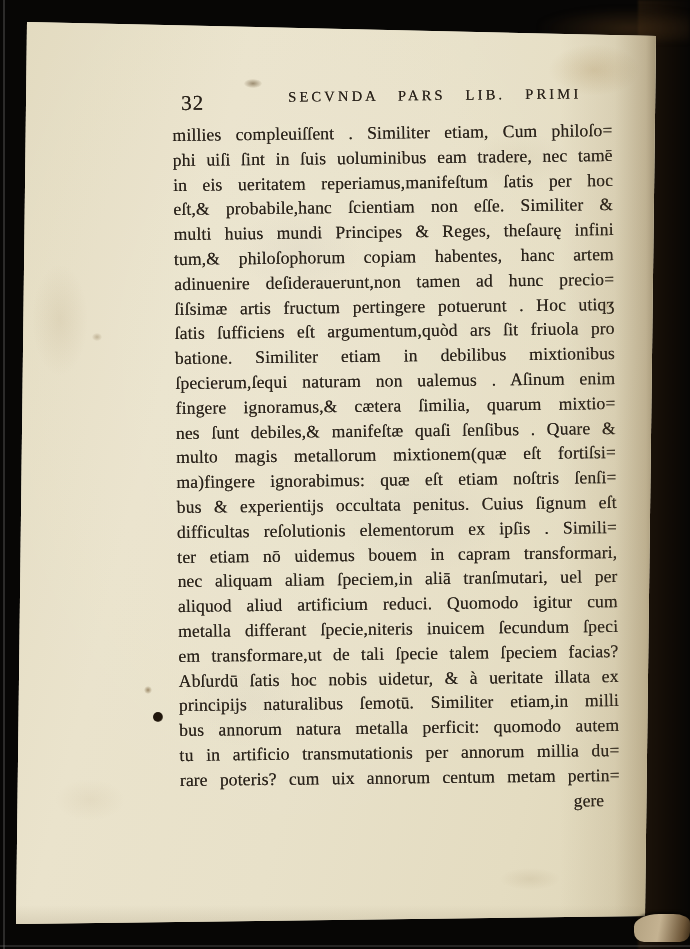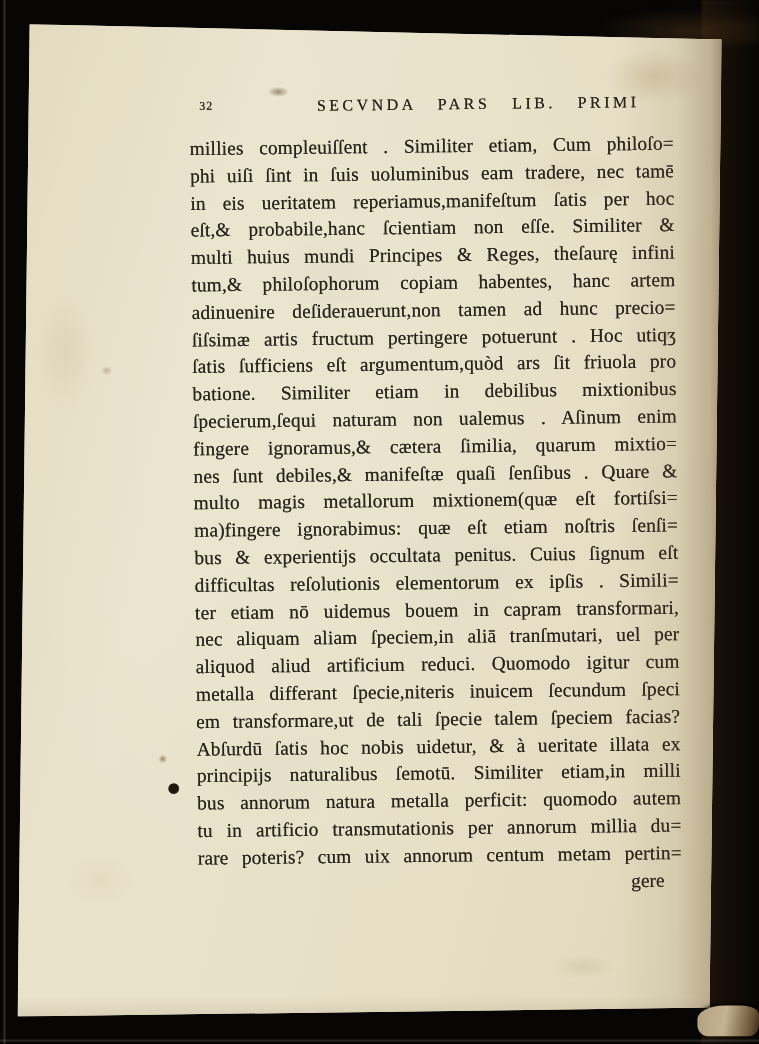--- a/index.html
+++ b/index.html
@@ -103,21 +103,21 @@
     transform-origin:0 0;
     color:var(--ink);
   }
   .header{
     position:relative;height:21px;
     font-size:15px;
     color:var(--ink);
   }
   .page-number{
     position:absolute;left:9px;top:1px;
-    letter-spacing:1px;font-size:11px;
+    letter-spacing:1px;font-size:21px;
     text-shadow:0 0 0.6px rgba(42,35,27,0.85);
   }
   .running-header{
     position:absolute;left:116px;top:0;
     letter-spacing:3.2px;word-spacing:13px;font-size:14.5px;
     white-space:nowrap;
     text-shadow:0 0 0.6px rgba(42,35,27,0.85);
   }
   .body{
     margin-top:12px;

